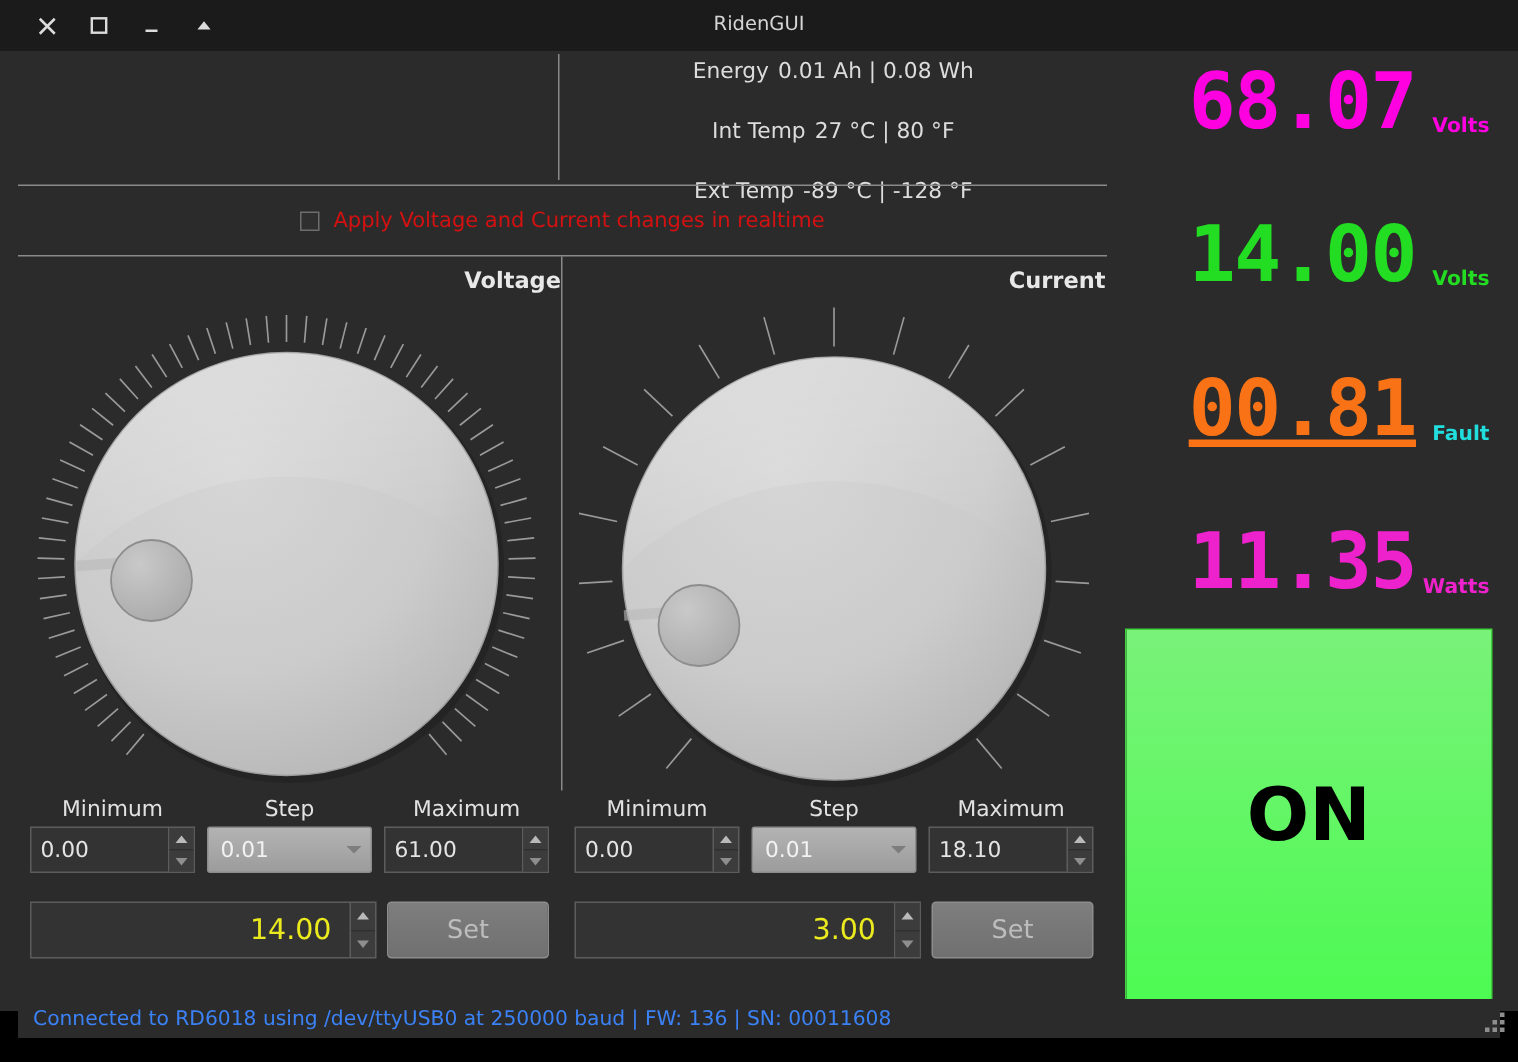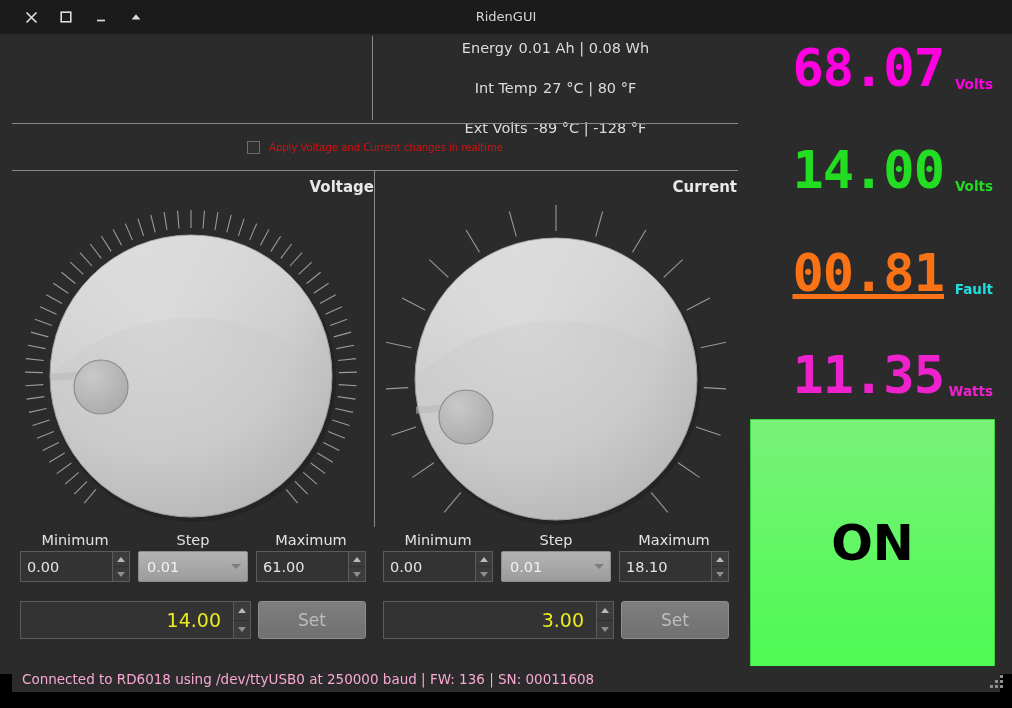--- a/index.html
+++ b/index.html
@@ -89,21 +89,21 @@
     display: flex; align-items: center; justify-content: center;
   }
   .chk-wrap { display: flex; align-items: center; gap: 9px; }
   .checkbox {
     width: 13px; height: 13px;
     border: 1px solid #6d6d6d;
     background: #2f2f2f;
     display: inline-block;
   }
   .realtime-label {
-    color: #d41111; font-size: 10px; white-space: nowrap;
+    color: #d41111; font-size: 14px; white-space: nowrap;
   }
   
   .dials {
     position: absolute; left: 0; top: 137px;
     width: 726px; height: 495px;
   }
   .dial-panel {
     position: absolute; top: 0;
     width: 362px; height: 495px;
   }
@@ -251,21 +251,21 @@
     color: #000000; font-size: 49px; font-weight: bold;
   }
   
   .statusbar {
     position: absolute; left: 12px; top: 666px;
     width: 988px; height: 26px;
     background: #2b2b2b;
     display: flex; align-items: center;
   }
   .statusbar .msg {
-    color: #f9a8d4; font-size: 13.5px;
+    color: #3b82f6; font-size: 13.5px;
     padding-left: 10px; white-space: nowrap;
   }
   .grip {
     position: absolute; right: 8px; bottom: 19px;
     width: 14px; height: 14px;
   }
   .grip i {
     position: absolute;
     width: 3px; height: 3px;
     background: #8e8e8e;
@@ -310,21 +310,21 @@
       <div class="status-frame">
         <div class="status-vline"></div>
         <div class="status-col right">
           <div class="status-row">
             <span class="lbl">Energy</span><span>0.01 Ah | 0.08 Wh</span>
           </div>
           <div class="status-row">
             <span class="lbl">Int Temp</span><span>27 °C | 80 °F</span>
           </div>
           <div class="status-row">
-            <span class="lbl">Ext Volts</span><span>-89 °C | -128 °F</span>
+            <span class="lbl">Ext Temp</span><span>-89 °C | -128 °F</span>
           </div>
         </div>
       </div>
       <div class="hsep" style="top:89px"></div>
 
       <div class="realtime-frame">
         <div class="chk-wrap">
           <span class="checkbox"></span>
           <span class="realtime-label" style="color: rgb(212, 17, 17);">Apply Voltage and Current changes in realtime</span>
         </div>

